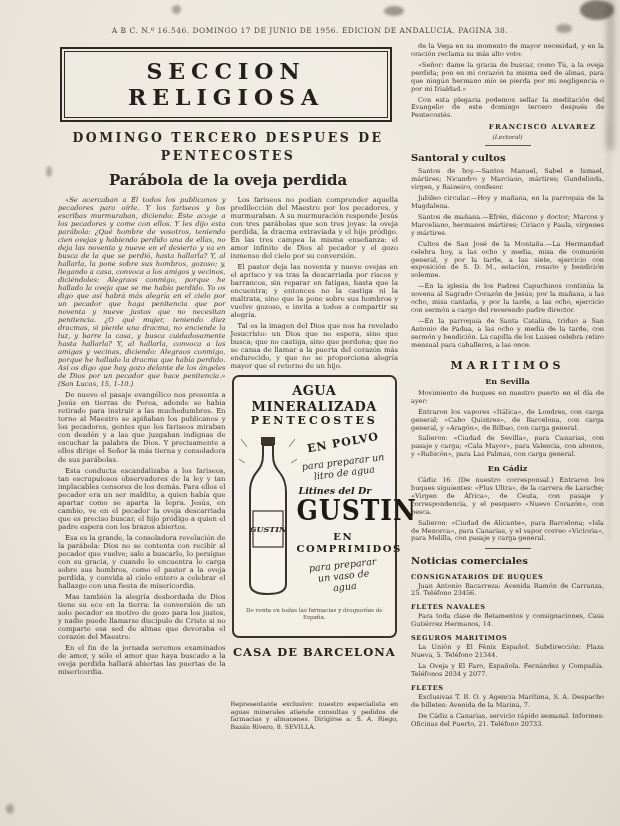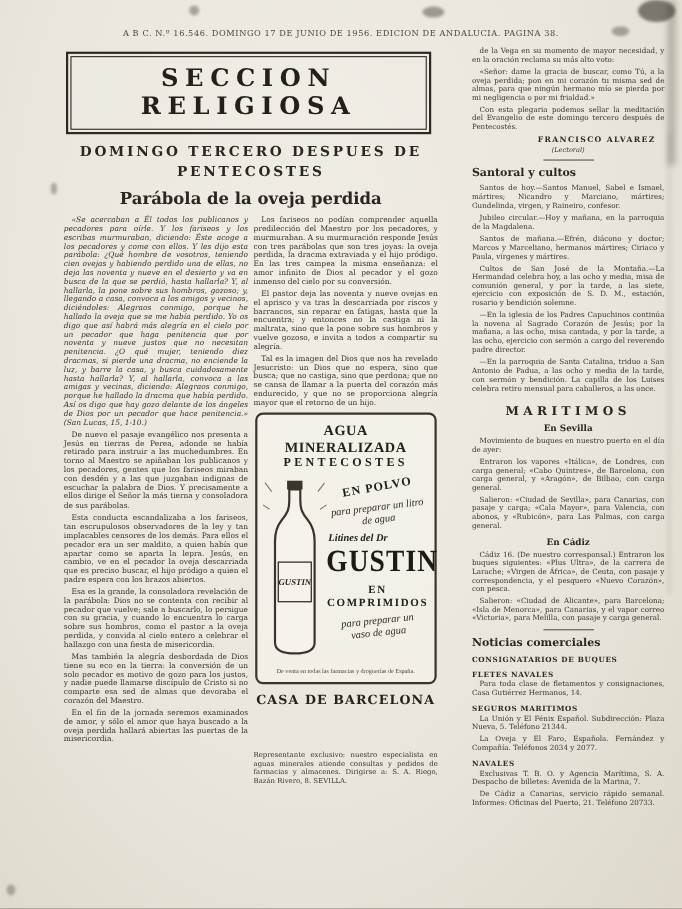--- a/index.html
+++ b/index.html
@@ -4,32 +4,32 @@
 <style>
   html,body{margin:0;padding:0;background:#9a968c;}
   .page{
     position:relative;width:620px;height:826px;overflow:hidden;margin:0 auto;
     background:radial-gradient(ellipse at 45% 30%, #f0ede5 0%, #eae6dc 55%, #ddd8cb 100%);
     font-family:"DejaVu Serif","Liberation Serif",serif;color:#37332c;
   }
   .masthead{padding-top:26px;text-align:center;font-size:7.5px;letter-spacing:.5px;color:#4c473d;}
   .content{display:flex;gap:13px;padding:8px 16px 0 58px;}
   .main{width:340px;flex:none;}
-  .side{flex:1;min-width:0;font-size:6.5px;line-height:1.22;text-align:justify;margin-left:18px;}
+  .side{flex:1;min-width:0;font-size:6.5px;line-height:1.22;text-align:justify;}
   .section-box{border:2.5px solid #2c2922;padding:2px;margin:4px 6px 6px 2px;background:rgba(255,255,255,.12);}
   .section-box-inner{border:1px solid #2c2922;text-align:center;padding:6px 2px 7px;}
   .section-title{font-size:22px;font-weight:bold;letter-spacing:6px;color:#23201a;}
   .main-heading{text-align:center;font-weight:bold;font-size:12.5px;letter-spacing:2.5px;line-height:1.4;margin-top:7px;color:#2a2720;}
   .sub-heading{text-align:center;font-weight:bold;font-size:15px;margin:7px 0 7px;color:#2a2720;}
   .cols{display:flex;gap:5px;}
   .col{flex:1;min-width:0;font-size:6.8px;line-height:1.18;text-align:justify;}
   .col p, .side p{margin:0 0 3px;text-indent:7px;}
   .col-left p:first-child{font-style:italic;}
   
-  .ad{border:2px solid #39352c;border-radius:7px;margin:5px 1px 2px;padding:6px 5px 5px;background:rgba(248,245,238,.55);font-family:Liberation Serif, serif;}
+  .ad{border:2px solid #39352c;border-radius:7px;margin:5px 1px 2px;padding:6px 5px 16px;background:rgba(248,245,238,.55);}
   .ad-title1{text-align:center;font-weight:bold;font-size:13px;letter-spacing:.5px;color:#24211b;}
   .ad-title2{text-align:center;font-weight:bold;font-size:11px;letter-spacing:3px;margin-top:1px;color:#24211b;}
   .ad-body{display:flex;margin-top:5px;align-items:flex-start;}
   .bottle-wrap{width:58px;flex:none;}
   .ad-right{flex:1;min-width:0;text-align:center;}
   .en-polvo{display:inline-block;transform:rotate(-10deg);font-weight:bold;font-size:11px;letter-spacing:1px;margin-top:4px;color:#23201a;}
   .script{font-style:italic;transform:rotate(-7deg);font-size:9.5px;line-height:1.15;margin:7px 4px 6px;color:#2e2a23;}
   .brand-small{font-style:italic;font-weight:bold;font-size:9.5px;text-align:left;margin:4px 0 0 2px;color:#23201a;}
   .brand-big{font-weight:bold;font-size:25px;letter-spacing:1px;transform:scaleY(1.12);color:#1d1a14;}
   .en-comp{font-weight:bold;font-size:10px;letter-spacing:1.5px;margin-top:6px;color:#23201a;}
@@ -173,33 +173,36 @@
       <div>
           <p>Cádiz 16. (De nuestro corresponsal.) Entraron los buques siguientes: «Plus Ultra», de la carrera de Larache; «Virgen de África», de Ceuta, con pasaje y correspondencia, y el pesquero «Nuevo Corazón», con pesca.</p>
           <p>Salieron: «Ciudad de Alicante», para Barcelona; «Isla de Menorca», para Canarias, y el vapor correo «Victoria», para Melilla, con pasaje y carga general.</p>
         </div>
 
       <div class="rule"></div>
 
       <div class="side-h1">Noticias comerciales</div>
 
       <div class="side-h3">CONSIGNATARIOS DE BUQUES</div>
+      <div>
+          <p>Juan Antonio Bacarreza: Avenida Ramón de Carranza, 25. Teléfono 23456.</p>
+        </div>
 
       <div class="side-h3">FLETES NAVALES</div>
       <div>
           <p>Para toda clase de fletamentos y consignaciones, Casa Gutiérrez Hermanos, 14.</p>
         </div>
 
       <div class="side-h3">SEGUROS MARITIMOS</div>
       <div>
           <p>La Unión y El Fénix Español. Subdirección: Plaza Nueva, 5. Teléfono 21344.</p>
           <p>La Oveja y El Faro, Española. Fernández y Compañía. Teléfonos 2034 y 2077.</p>
         </div>
 
-      <div class="side-h3">NAVALES</div>
+      <div class="side-h3">FLETES</div>
       <div>
           <p>Exclusivas T. B. O. y Agencia Marítima, S. A. Despacho de billetes: Avenida de la Marina, 7.</p>
           <p>De Cádiz a Canarias, servicio rápido semanal. Informes: Oficinas del Puerto, 21. Teléfono 20733.</p>
         </div>
 
     </div>
   </div>
 </div>
 
 </body></html>

